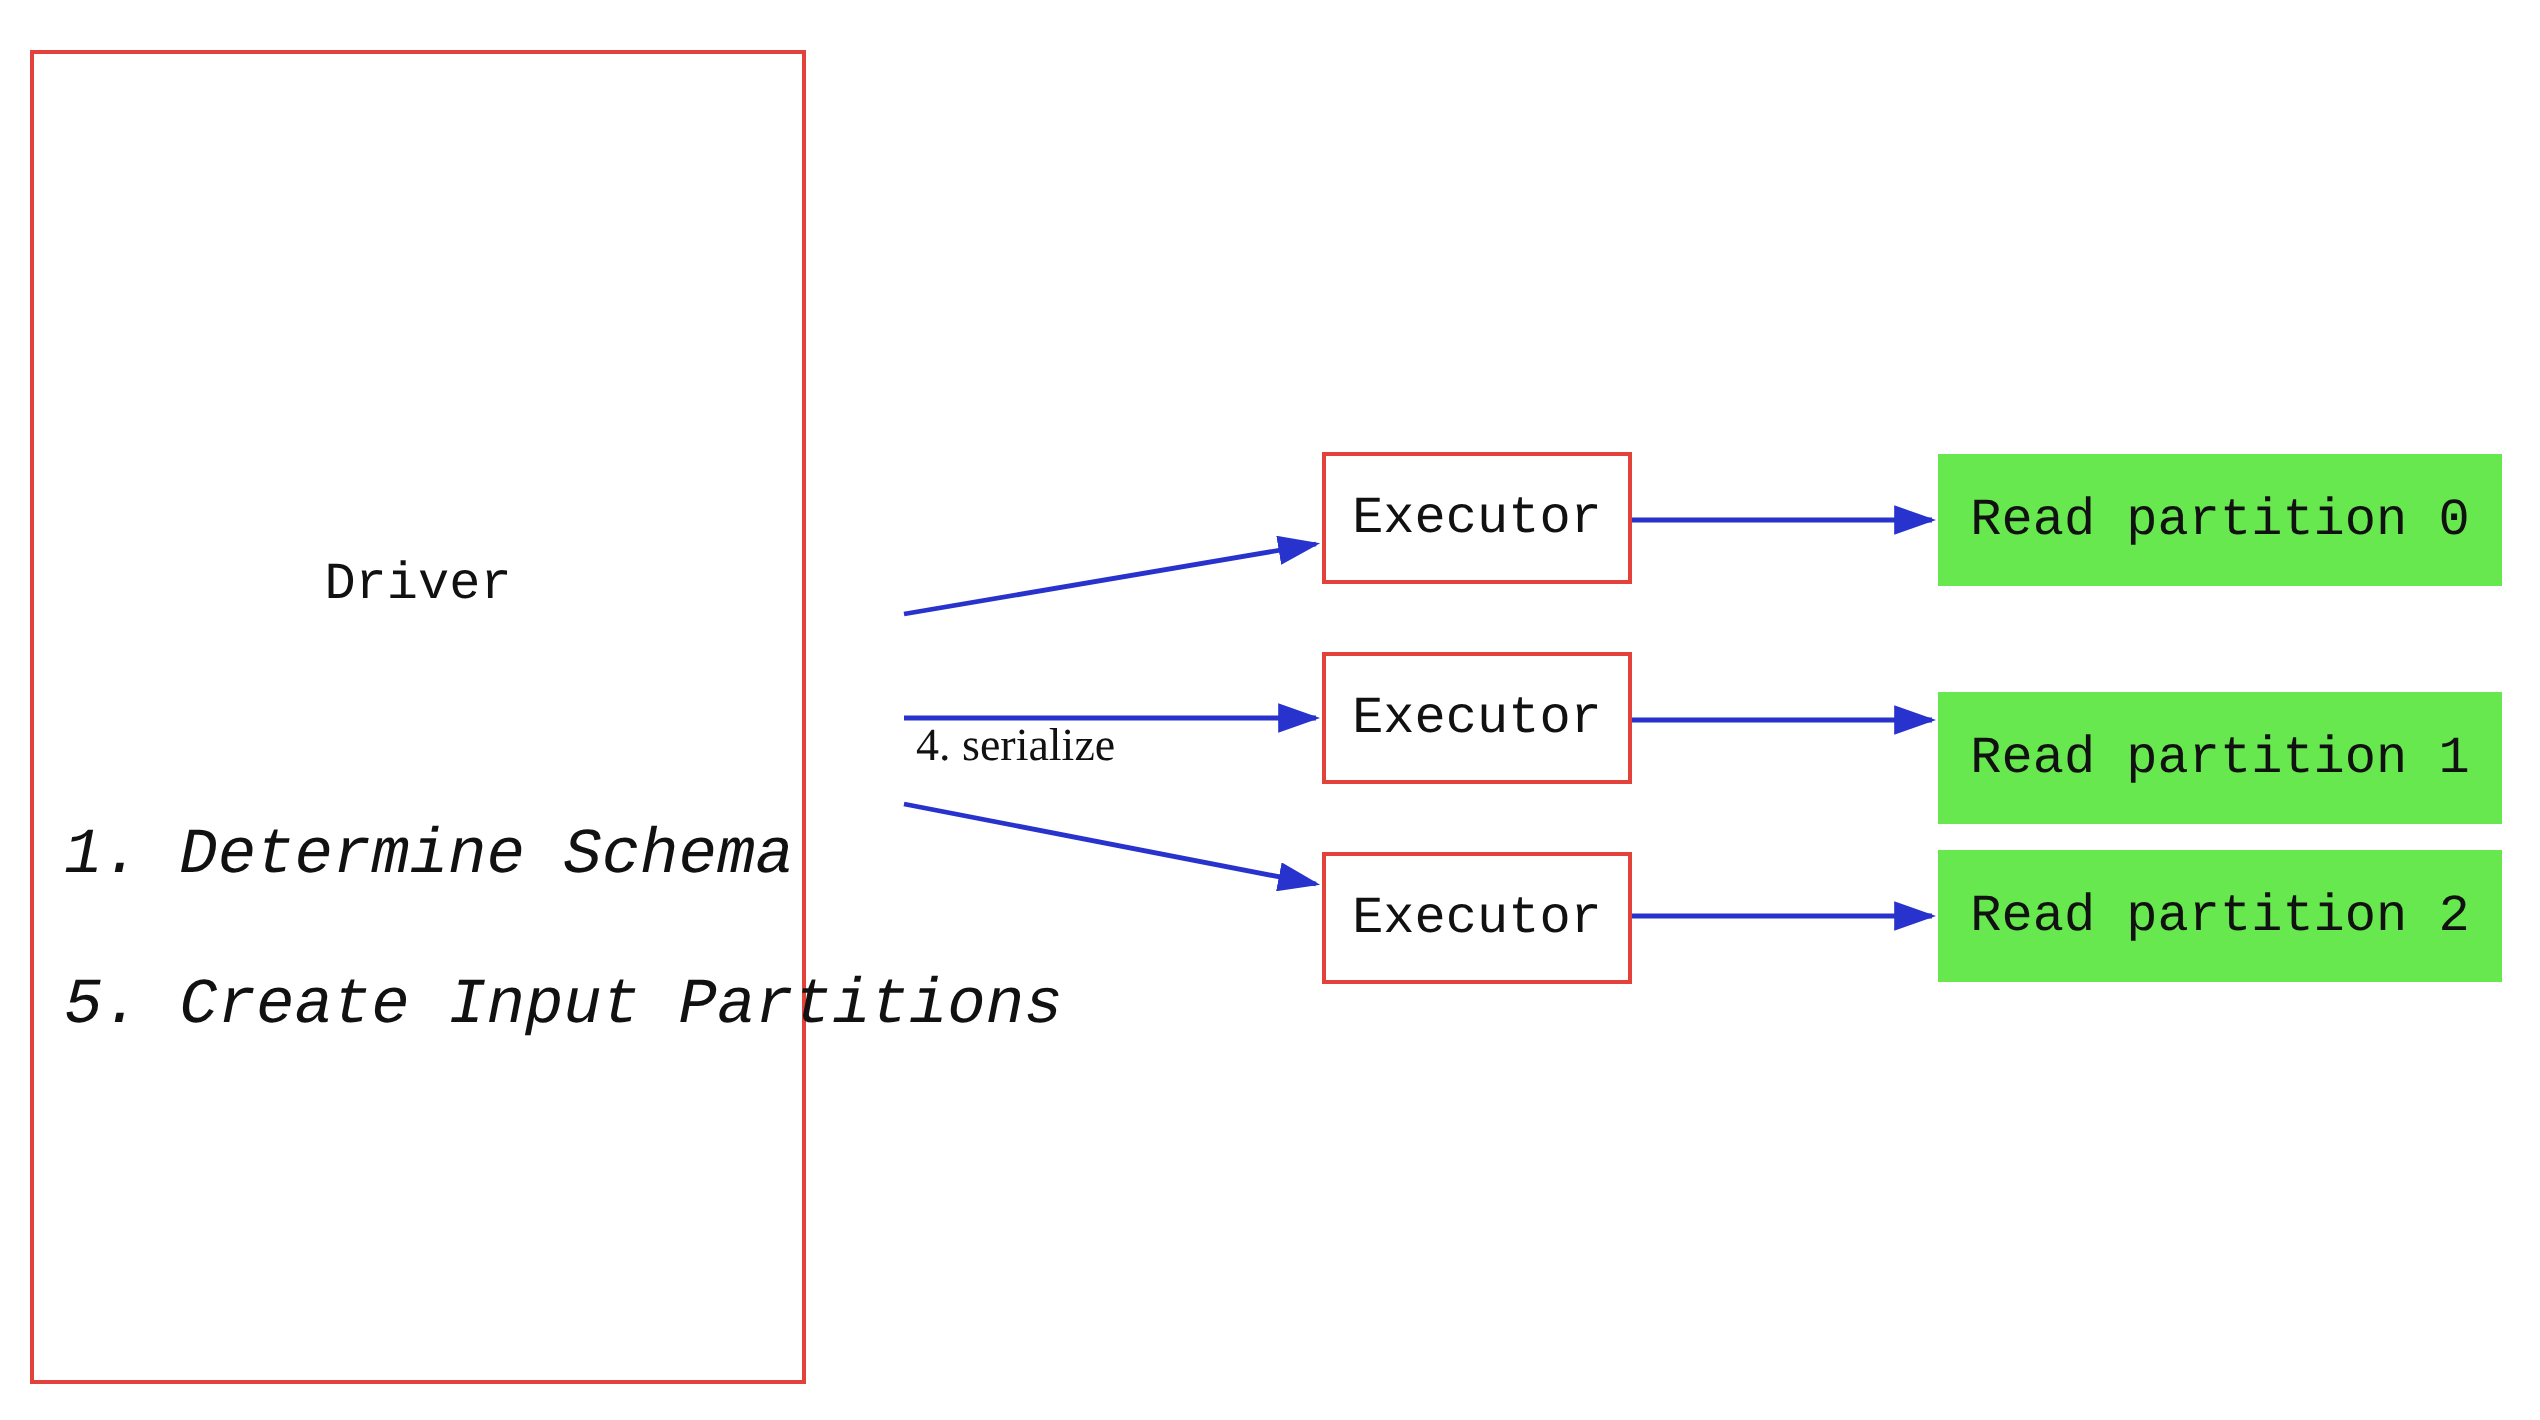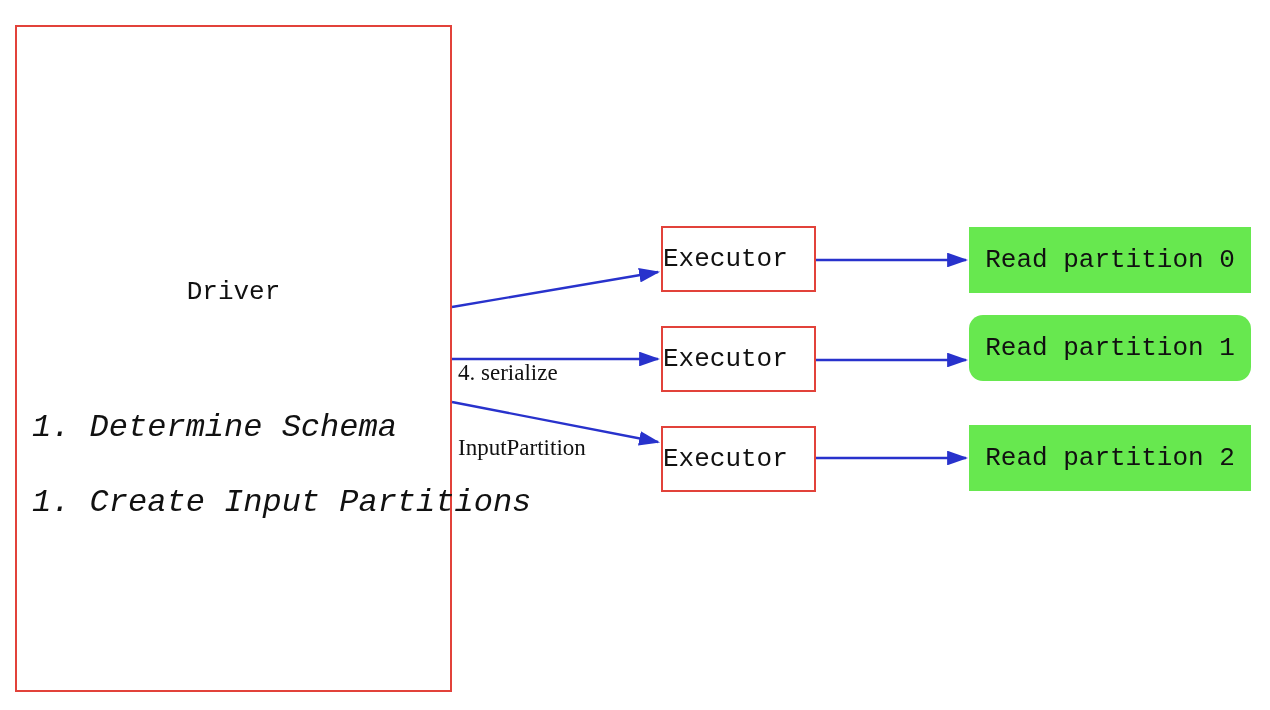--- a/index.html
+++ b/index.html
@@ -25,21 +25,21 @@
     left: 0; top: 0;
     width: 1270px; height: 710px;
     pointer-events: none;
   }
   .arrow-layer line { stroke: var(--arrow-blue); stroke-width: 2.4; }
   .arrow-layer marker path { fill: var(--arrow-blue); }
 
   .driver-box {
     position: absolute;
     left: 15px; top: 25px;
-    width: 437px; height: 667px;
+    width: 388px; height: 667px;
     border: 2px solid var(--box-border-red);
     background: var(--bg);
     padding-left: 43px;
   }
   .driver-title {
     position: absolute;
     left: 0; right: 0; top: 252px;
     text-align: center;
     font-size: 26px;
     line-height: 26px;
@@ -52,41 +52,41 @@
     line-height: 25px;
     white-space: pre;
     font-style: italic;
   }
   .executor-box {
     position: absolute;
     left: 661px;
     width: 155px; height: 66px;
     border: 2px solid var(--box-border-red);
     background: var(--bg);
-    text-align: left;
+    text-align: center;
     line-height: 62px;
     font-size: 26px;
     white-space: pre;
   }
   .exec-1 { top: 226px; }
   .exec-2 { top: 326px; }
   .exec-3 { top: 426px; }
 
   .partition-box {
     position: absolute;
     left: 969px;
     width: 282px; height: 66px;
     background: var(--partition-green);
     text-align: center;
     line-height: 66px;
     font-size: 26px;
     white-space: pre;
   }
   .part-0 { top: 227px; }
-  .part-1 { top: 315px; border-radius: 14px; }
+  .part-1 { top: 346px; }
   .part-2 { top: 425px; }
 
   .edge-label {
     position: absolute;
     font-family: "Liberation Serif", "DejaVu Serif", serif;
     font-size: 23px;
     line-height: 25px;
     color: var(--text);
     white-space: pre;
   }
@@ -110,31 +110,30 @@
     <line x1="452" y1="402" x2="658" y2="442" marker-end="url(#arrowhead)"></line>
     <line x1="816" y1="260" x2="966" y2="260" marker-end="url(#arrowhead)"></line>
     <line x1="816" y1="360" x2="966" y2="360" marker-end="url(#arrowhead)"></line>
     <line x1="816" y1="458" x2="966" y2="458" marker-end="url(#arrowhead)"></line>
   </svg>
 
   <div class="driver-box">
     <div class="driver-title">Driver</div>
     <div class="driver-steps">
       <div>1. Determine Schema</div>
-      <div>1. Create Input Partitions</div>
+      <div>5. Create Input Partitions</div>
     </div>
   </div>
 
   <div class="executor-box exec-1">Executor</div>
   <div class="executor-box exec-2">Executor</div>
   <div class="executor-box exec-3">Executor</div>
 
   <div class="partition-box part-0">Read partition 0</div>
   <div class="partition-box part-1">Read partition 1</div>
   <div class="partition-box part-2">Read partition 2</div>
 
   <div class="edge-label label-serialize">
     <span>4. serialize</span>
-    <span>InputPartition</span>
   </div>
 
 
 </div>
 
 </body></html>

